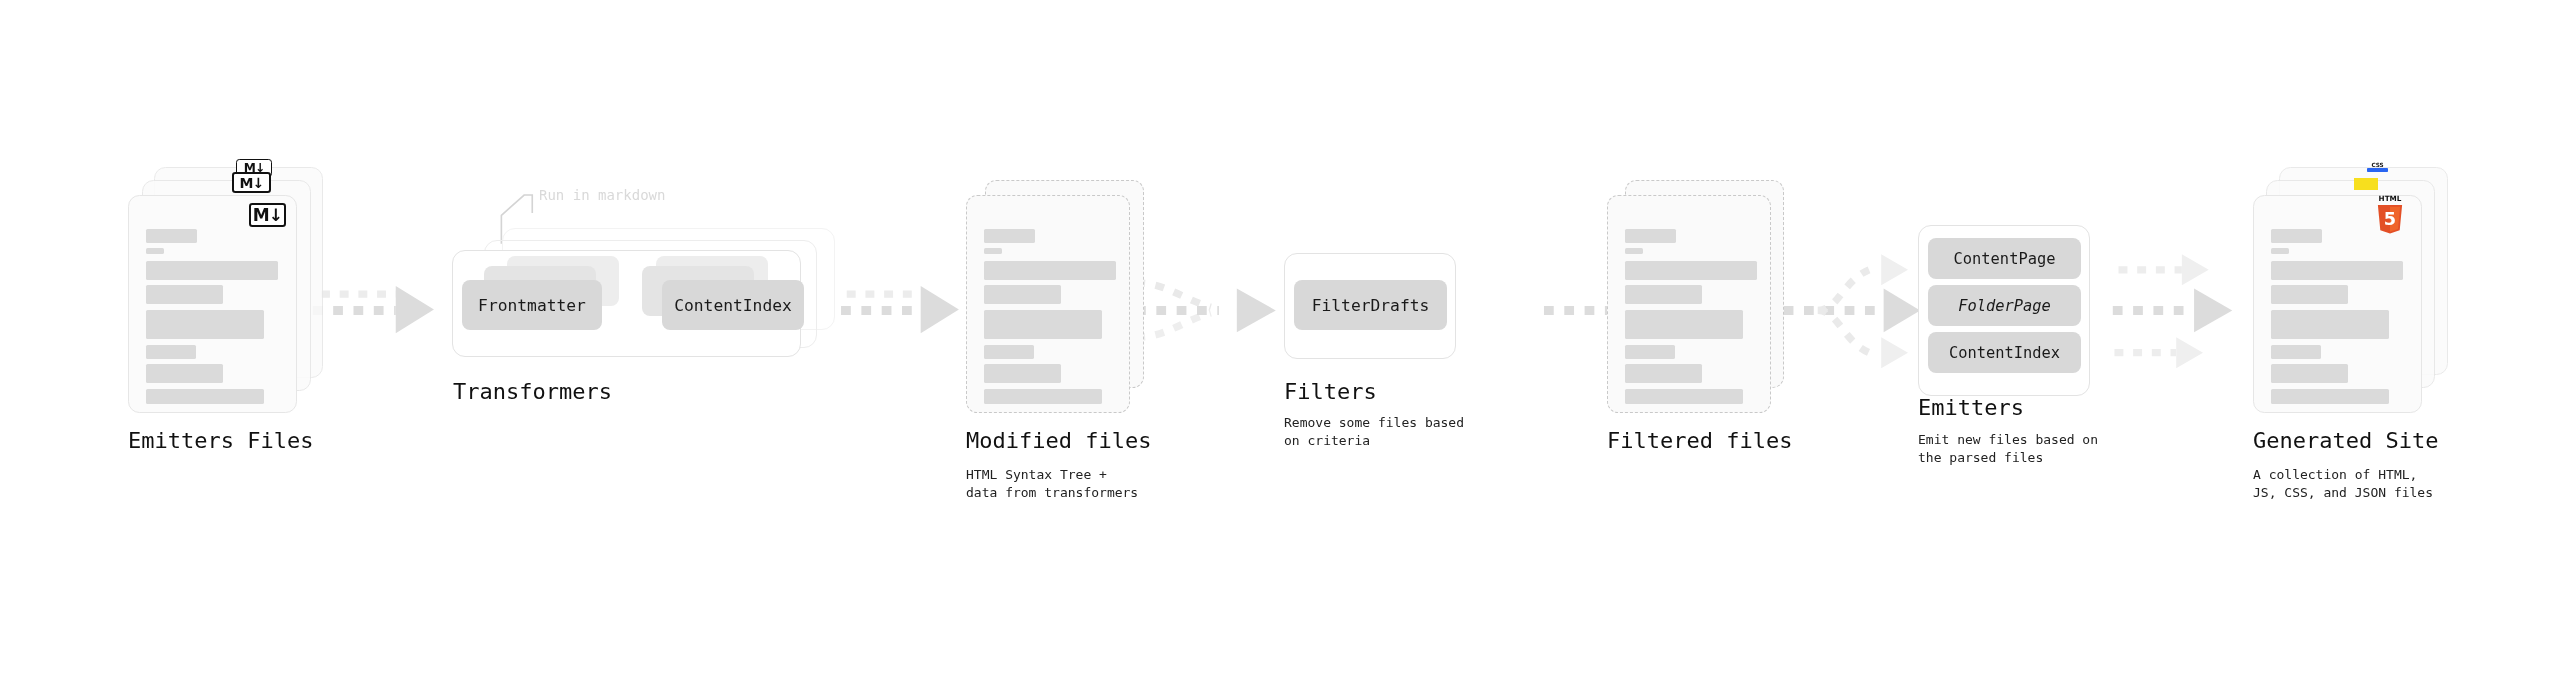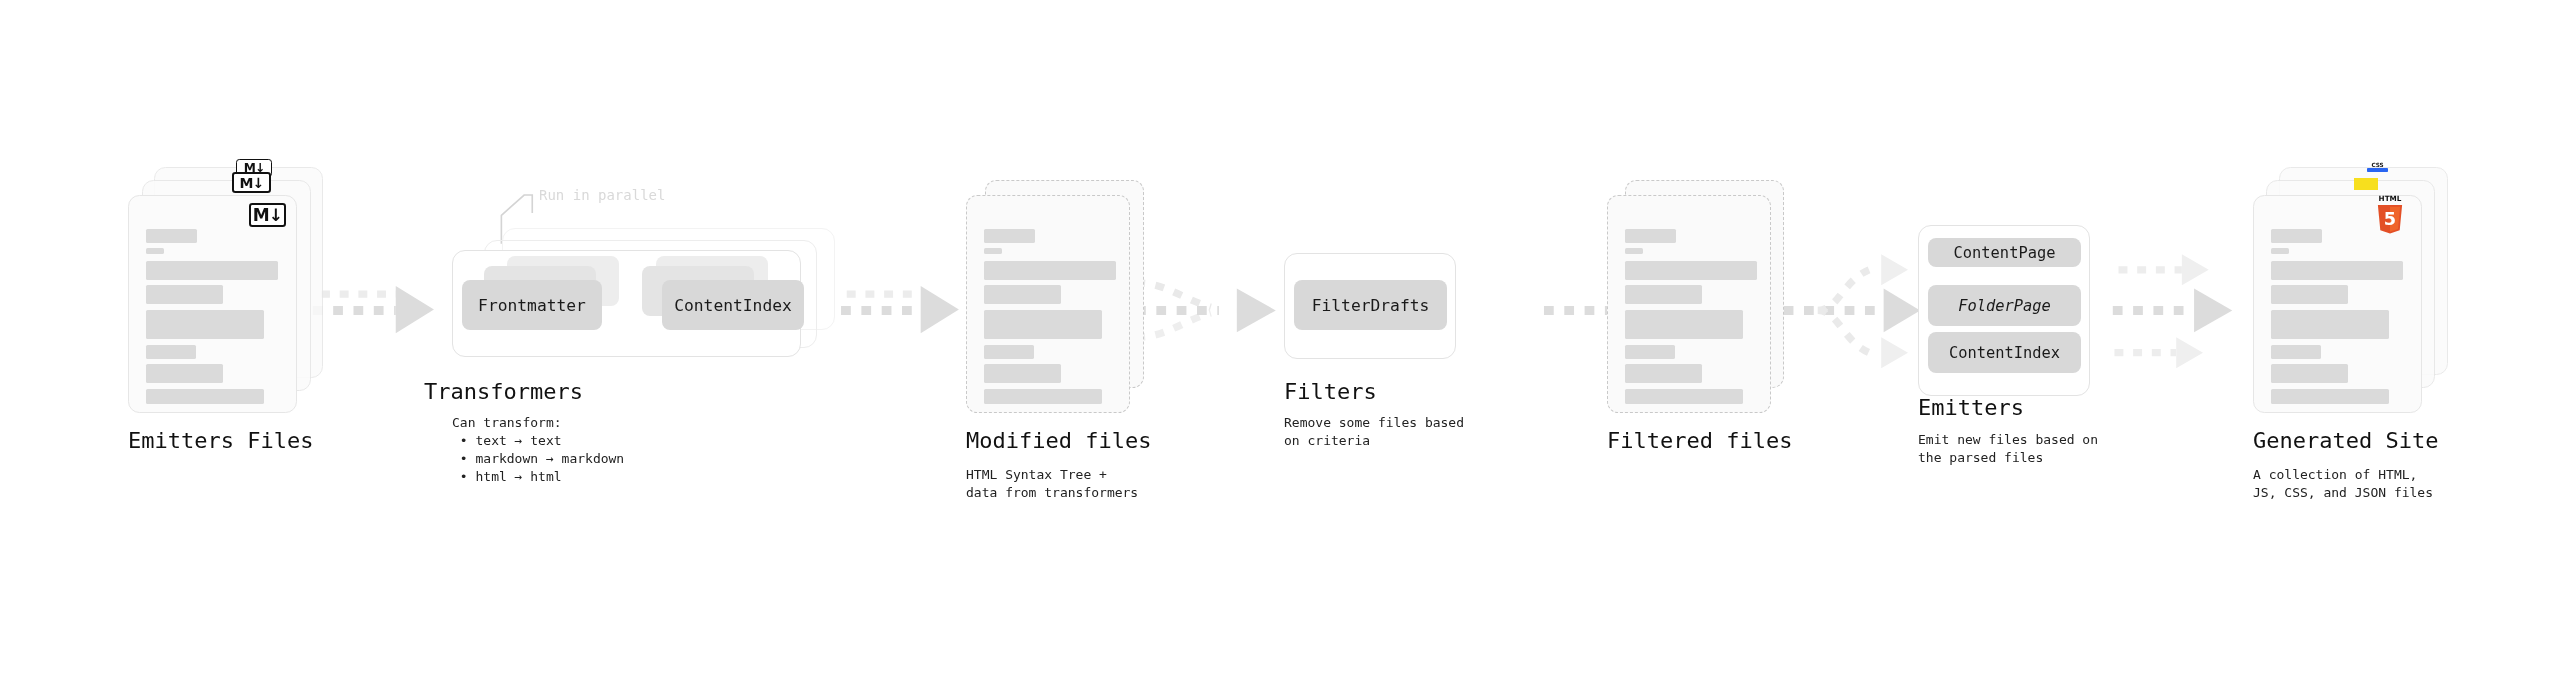--- a/index.html
+++ b/index.html
@@ -199,27 +199,23 @@
     <div class="groupbox" style="left:452px;top:250px;width:349px;height:107px;"></div>
 
     <div class="chip g2" style="left:507px;top:256px;width:112px;height:50px;">x</div>
     <div class="chip g1" style="left:484px;top:266px;width:112px;height:50px;">x</div>
     <div class="chip g2" style="left:656px;top:256px;width:112px;height:50px;">x</div>
     <div class="chip g1" style="left:642px;top:266px;width:112px;height:50px;">x</div>
 
     <div class="chip" style="left:462px;top:280px;width:140px;height:50px;">Frontmatter</div>
     <div class="chip" style="left:662px;top:280px;width:142px;height:50px;">ContentIndex</div>
 
-    <div class="parallel-label" style="left:539px;top:187px;">Run in parallel</div>
-  </div>
-  <div class="title" style="left:424px;top:379px;">Transformers</div>
-  <div class="sub" style="left:452px;top:414px;">Can transform:
- • text → text
- • markdown → markdown
- • html → html</div>
+    <div class="parallel-label" style="left:539px;top:187px;">Run in markdown</div>
+  </div>
+  <div class="title" style="left:453px;top:379px;">Transformers</div>
 
   <div class="stackwrap">
     <div class="doccard dashed" style="left:985px;top:180px;width:159px;height:208px;"></div>
     <div class="doccard dashed" style="left:966px;top:195px;width:164px;height:218px;">
       <div class="bar" style="left:17px;top:32.5px;width:51px;height:14px;"></div>
       <div class="bar" style="left:17px;top:52px;width:18px;height:5.7px;"></div>
       <div class="bar" style="left:17px;top:65px;width:132px;height:18.7px;"></div>
       <div class="bar" style="left:17px;top:89px;width:77px;height:18.7px;"></div>
       <div class="bar" style="left:17px;top:114px;width:118px;height:29px;"></div>
       <div class="bar" style="left:17px;top:149px;width:50px;height:14px;"></div>
@@ -249,21 +245,21 @@
       <div class="bar" style="left:17px;top:114px;width:118px;height:29px;"></div>
       <div class="bar" style="left:17px;top:149px;width:50px;height:14px;"></div>
       <div class="bar" style="left:17px;top:168px;width:77px;height:18.7px;"></div>
       <div class="bar" style="left:17px;top:193px;width:118px;height:15.4px;"></div>
     </div>
   </div>
   <div class="title" style="left:1607px;top:428px;">Filtered files</div>
 
   <div class="node">
     <div class="groupbox" style="left:1918px;top:225px;width:172px;height:171px;"></div>
-    <div class="chip" style="left:1928px;top:238px;width:153px;height:29px;font-size:15.4px;">ContentPage</div>
+    <div class="chip" style="left:1928px;top:238px;width:153px;height:41px;font-size:15.4px;">ContentPage</div>
     <div class="chip" style="left:1928px;top:285px;width:153px;height:41px;font-size:15.4px;font-style:italic;">FolderPage</div>
     <div class="chip" style="left:1928px;top:332px;width:153px;height:41px;font-size:15.4px;">ContentIndex</div>
   </div>
   <div class="title" style="left:1918px;top:395px;">Emitters</div>
   <div class="sub" style="left:1918px;top:431px;">Emit new files based on
 the parsed files</div>
 
   <div class="stackwrap">
     <div class="doccard" style="left:2279px;top:167px;width:169px;height:208px;opacity:.85;"></div>
     <div class="cssbadge" style="left:2367px;top:168px;width:21px;height:4.1px;">

